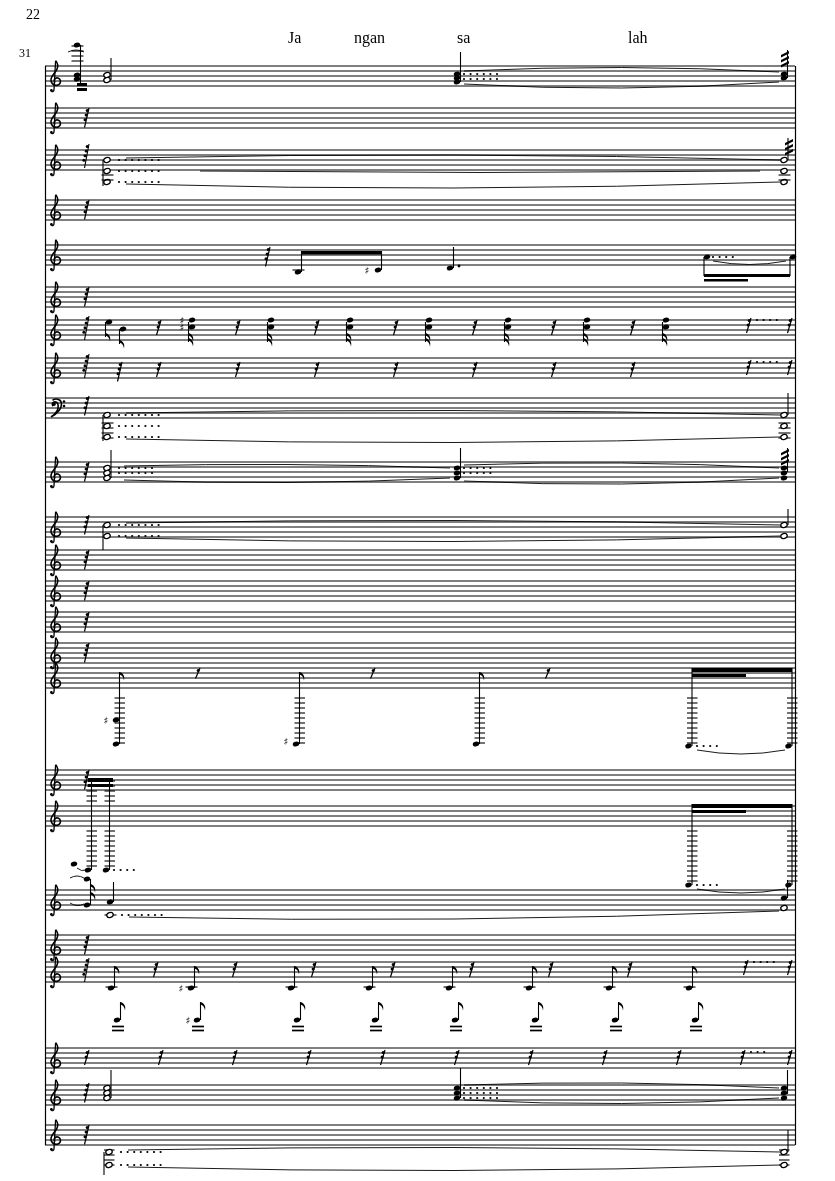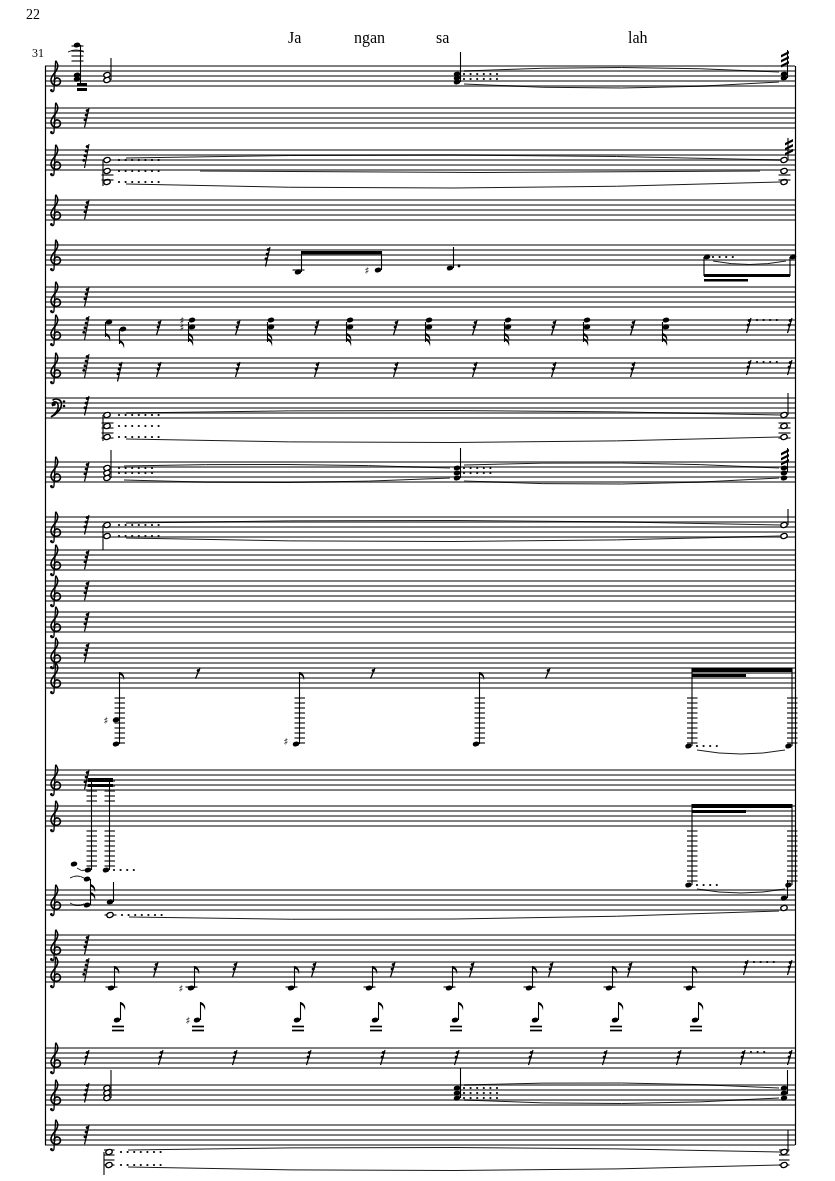--- a/index.html
+++ b/index.html
@@ -1,22 +1,22 @@
 <!DOCTYPE html>
 <html><head>
 <meta charset="utf-8">
 <style>
   html,body{margin:0;padding:0;background:#888;}
   #page{position:relative;width:835px;height:1181px;background:#fff;overflow:hidden;
         font-family:"Liberation Serif", serif;color:#000;}
   .ovl{position:absolute;white-space:nowrap;line-height:1;}
   #page-number{left:26px;top:8px;font-size:14px;}
-  #measure-number{left:32px;top:47px;font-size:12px;}
+  #measure-number{left:19px;top:47px;font-size:12px;}
   .lyric{top:30px;font-size:16px;text-align:right;}
-  #lyr0{left:288px}#lyr1{left:354px}#lyr2{left:436px}#lyr3{left:628px}
+  #lyr0{left:288px}#lyr1{left:354px}#lyr2{left:457px}#lyr3{left:628px}
   svg{position:absolute;left:0;top:0;}
 </style>
 </head>
 <body>
 
 <div id="page">
   <svg id="score-svg" width="835" height="1181" viewBox="0 0 835 1181">
       <line x1="45.5" y1="66" x2="45.5" y2="1145" stroke="#000000" stroke-width="1.2"></line>
       <line x1="795.5" y1="66" x2="795.5" y2="1145" stroke="#000000" stroke-width="1.2"></line>
       <g>

